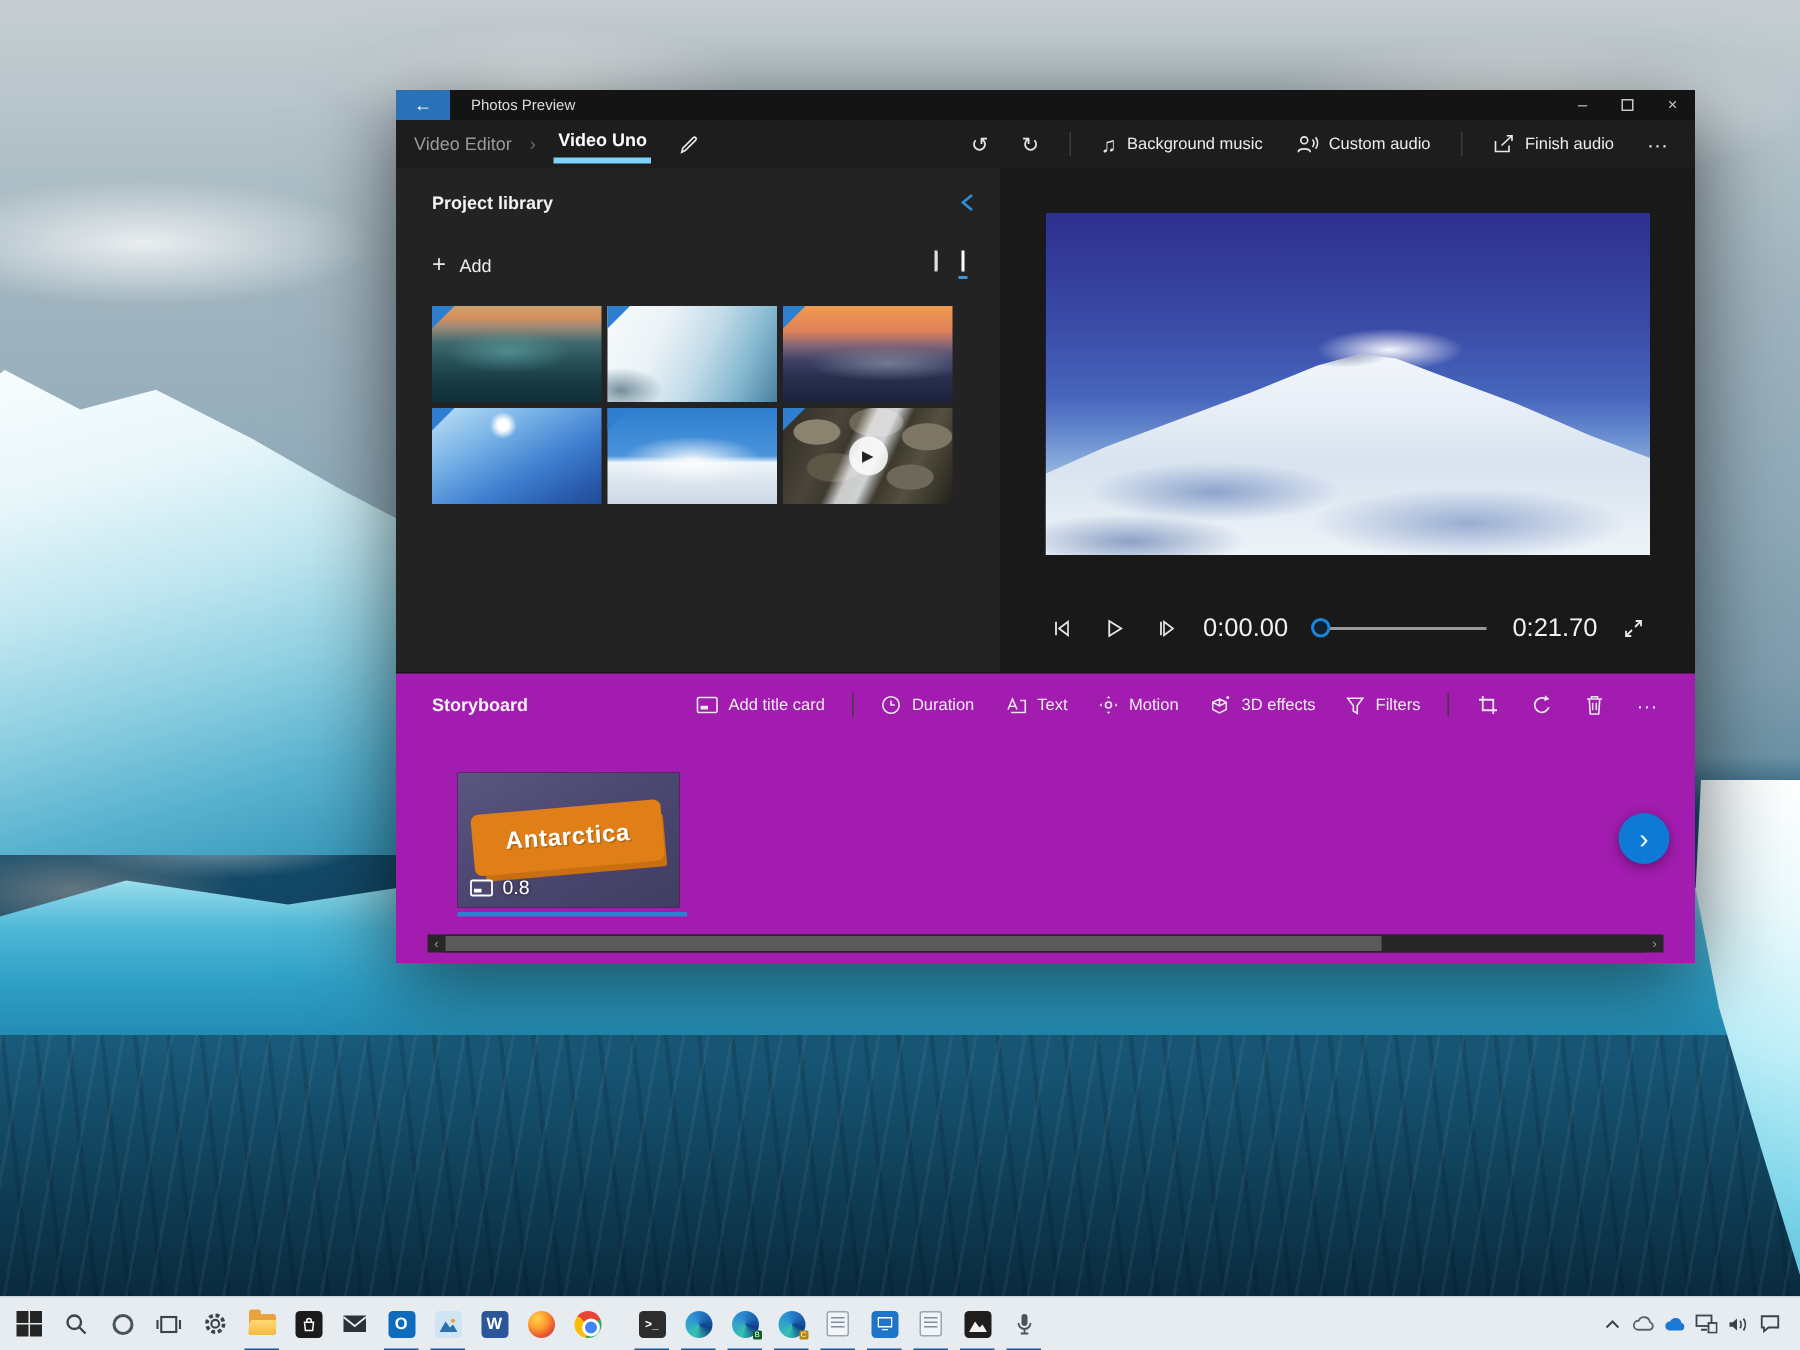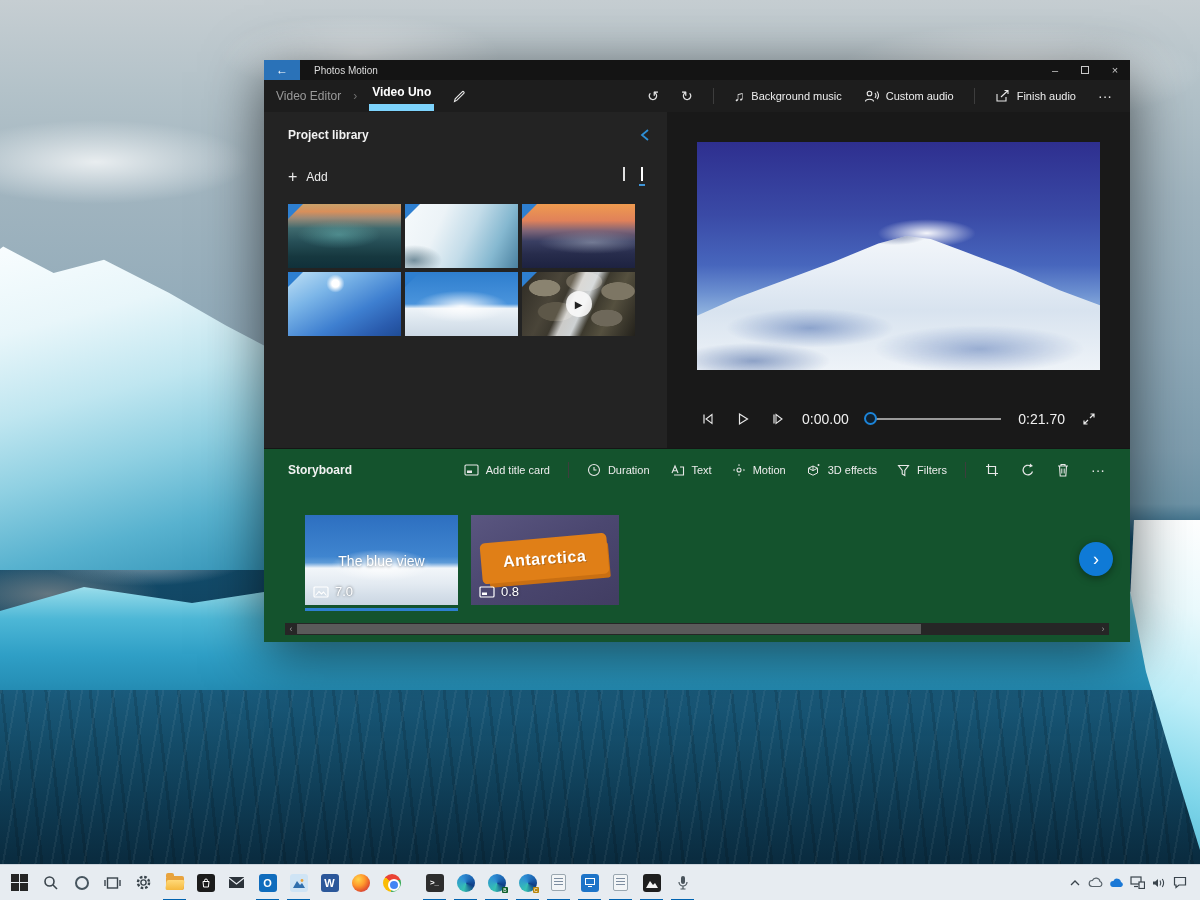--- a/index.html
+++ b/index.html
@@ -43,21 +43,21 @@
   .titlebar { position:absolute; top:0; left:0; right:0; height:20px; background:#141414; display:flex; align-items:center; }
   .backbtn { width:36px; height:20px; background:#2a72b8; color:#fff; display:flex; align-items:center; justify-content:center; font-size:12px; cursor:default; }
   .apptitle { margin-left:14px; font-size:10px; color:#dcdcdc; }
   .wincontrols { margin-left:auto; display:flex; height:100%; }
   .wc { width:30px; display:flex; align-items:center; justify-content:center; color:#c8c8c8; font-size:11px; }
   .wc .maxbox { width:8px; height:8px; border:1px solid #c8c8c8; display:block; }
 
   .commandbar { position:absolute; top:20px; left:0; right:0; height:32px; display:flex; align-items:center; padding:0 10px 0 12px; background:#1d1d1d; }
   .crumb-root { color:#9a9a9a; font-size:12px; }
   .crumb-sep { color:#6f6f6f; margin:0 12px; font-size:12px; }
-  .crumb-cur { color:#fff; font-size:12px; font-weight:bold; padding:3px 3px 5px; border-bottom:7px solid #7dd3fc; }
+  .crumb-cur { color:#fff; font-size:12px; font-weight:bold; padding:3px 3px 5px; border-bottom:4px solid #7dd3fc; }
   .pencil { margin-left:18px; }
   .cmd-right { margin-left:auto; display:flex; align-items:center; gap:6px; }
   .cmd-btn { display:flex; align-items:center; gap:7px; padding:5px 8px; color:#ececec; font-size:11px; }
   .glyph { font-size:14px; color:#e2e2e2; }
   .vdiv { width:1px; height:16px; background:#3d3d3d; margin:0 6px; }
 
   .content { position:absolute; top:52px; left:0; right:0; height:336px; display:flex; }
   .library { width:403px; background:#232323; position:relative; padding:16px 24px 0; }
   .lib-head { display:flex; align-items:flex-end; }
   .lib-title { font-size:12px; font-weight:bold; color:#f2f2f2; }
@@ -106,26 +106,26 @@
   .scene-mtn { position:absolute; left:0; right:0; top:34%; bottom:0;
     clip-path:polygon(0 64%,10% 52%,22% 40%,34% 28%,45% 16%,52% 11%,58% 13%,66% 21%,78% 33%,90% 47%,100% 57%,100% 100%,0 100%);
     background:
       radial-gradient(46px 14px at 49% 10%, rgba(50,70,130,.6), transparent 72%),
       radial-gradient(120px 28px at 28% 72%, rgba(59,96,168,.5), transparent 70%),
       radial-gradient(150px 34px at 70% 86%, rgba(59,96,168,.45), transparent 70%),
       radial-gradient(110px 26px at 14% 94%, rgba(47,82,150,.5), transparent 70%),
       linear-gradient(180deg,#f8fafc 0%,#e7eef6 35%,#d8e3ef 60%,#eef3f8 100%); }
   .controls { position:absolute; left:30px; right:30px; bottom:14px; height:30px; display:flex; align-items:center; gap:13px; }
   .pc { width:22px; display:flex; align-items:center; justify-content:center; }
-  .timetext { font-size:14px; color:#f0f0f0; }
+  .timetext { font-size:17px; color:#f0f0f0; }
   .slider { flex:1; height:2px; background:#9a9a9a; position:relative; margin:0 4px; }
   .sthumb { position:absolute; left:-2px; top:-6px; width:13px; height:13px; border-radius:50%; background:#10202e; border:2px solid #1c84d8; }
 
   
-  .storyboard { position:absolute; left:0; right:0; bottom:0; height:194px; background:#14532d; border-top:1px solid #151515; }
+  .storyboard { position:absolute; left:0; right:0; bottom:0; height:194px; background:#a21caf; border-top:1px solid #151515; }
   .sb-head { height:42px; display:flex; align-items:center; padding:0 16px 0 24px; }
   .sb-title { font-size:12px; font-weight:bold; color:#f2f2f2; }
   .sb-tools { margin-left:auto; display:flex; align-items:center; gap:4px;text-align:right; }
   .tool { display:flex; align-items:center; gap:7px; padding:4px 8px; color:#ececec; font-size:11px; }
   .iconbtn { padding:4px 9px; display:flex; align-items:center; }
   .clips { position:absolute; left:41px; top:66px; display:flex; gap:13px; }
   .clip { position:relative; width:148px; height:90px; overflow:hidden; background:#111; }
   .clip0 { width:153px; }
   .clip-meta { position:absolute; left:8px; bottom:6px; display:flex; align-items:center; gap:6px; color:#fff; font-size:13px; z-index:3; text-shadow:0 0 3px rgba(0,0,0,.6); }
   .clip-audio { position:absolute; right:8px; bottom:6px; z-index:3; }
@@ -193,21 +193,21 @@
   <div class="wp-berg-wave"></div>
   <div class="wp-ocean"></div>
   <div class="wp-berg-right"></div>
 
   <div class="win">
 
     <div class="titlebar">
       <div class="backbtn clickable">
         <span>←</span>
       </div>
-      <span class="apptitle">Photos Motion</span>
+      <span class="apptitle">Photos Preview</span>
       <div class="wincontrols">
         <div class="wc clickable">
             <span>–</span>
           </div>
         <div class="wc clickable">
             <span class="maxbox"></span>
           </div>
         <div class="wc clickable">
             <span>×</span>
           </div>
@@ -392,31 +392,20 @@
             </svg>
           </div>
           <div class="iconbtn clickable">
             <span class="glyph">···</span>
           </div>
         </div>
       </div>
 
       <div class="clips">
 
-        <div class="clip clip0 clickable">
-          <div class="c0bg"></div>
-          <div class="c0title">The blue view</div>
-          <div class="clip-meta">
-            <svg width="16" height="12" viewBox="0 0 16 12">
-              <rect x="1" y="1" width="14" height="10" rx="1" fill="none" stroke="#fff" stroke-width="1.2"></rect>
-              <path d="M2.5 9.5 L6 5.5 L8.5 8 L10.5 6 L13.5 9.5" fill="none" stroke="#fff" stroke-width="1.1"></path>
-            </svg>
-            <span>7.0</span>
-          </div>
-        </div>
 
         <div class="clip clickable">
           <div class="c1bg"></div>
           <div class="brush">
             <span class="brushtext">Antarctica</span>
           </div>
           <div class="clip-meta">
             <svg width="16" height="12" viewBox="0 0 16 12">
               <rect x="1" y="1" width="14" height="10" rx="1" fill="none" stroke="#fff" stroke-width="1.2"></rect>
               <rect x="3" y="6.5" width="5" height="2.5" fill="#fff"></rect>

